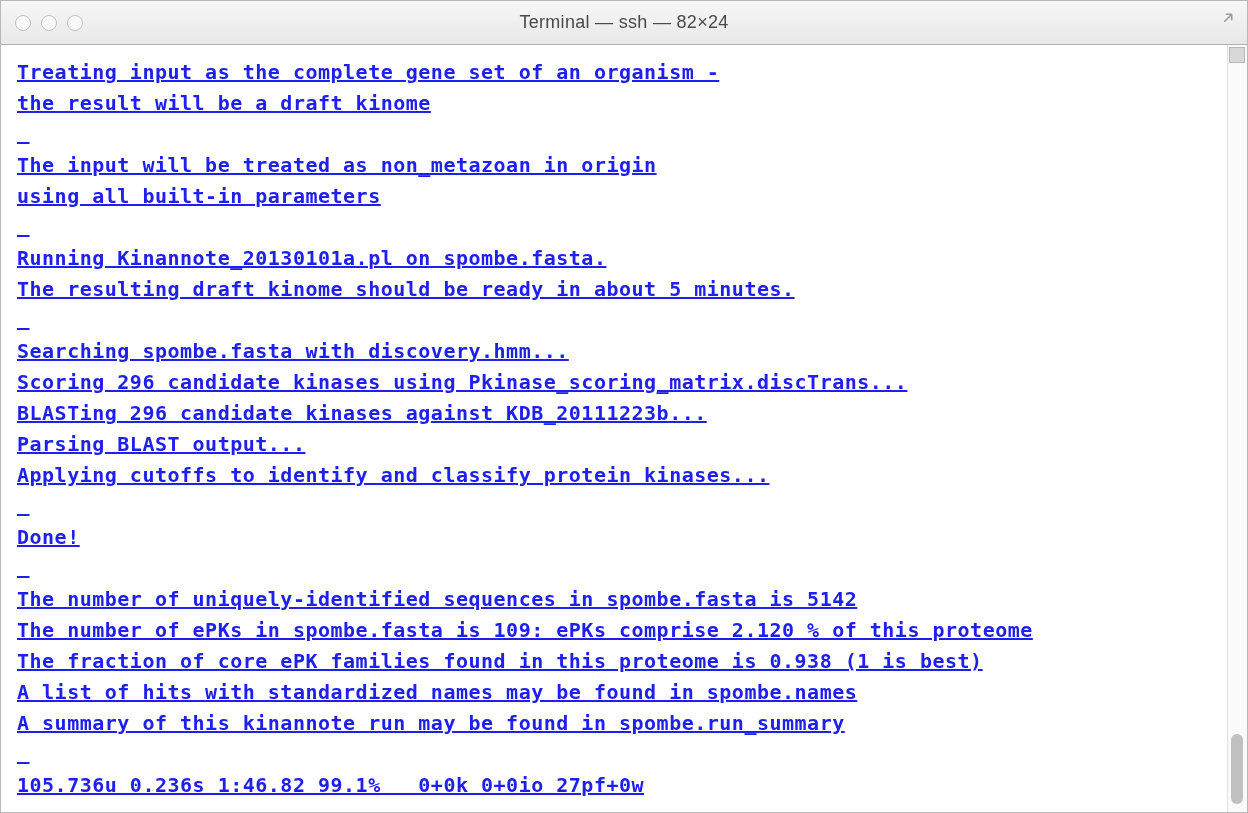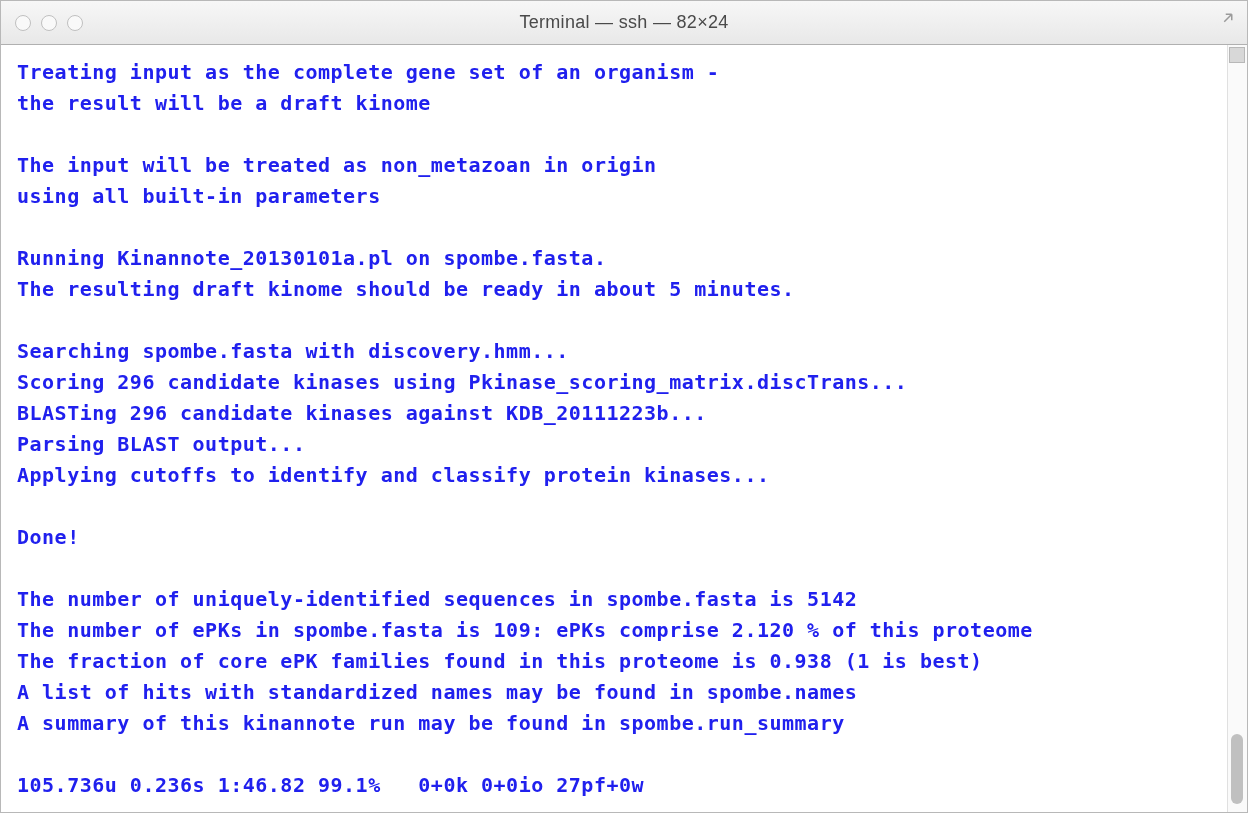--- a/index.html
+++ b/index.html
@@ -74,20 +74,21 @@
     .terminal-content {
       flex: 1;
       padding: 12px 16px;
       font-family: "Menlo", "Monaco", "Consolas", monospace;
       font-size: 20px;
       line-height: 1.55;
       color: #2020ee;
       white-space: pre;
       font-weight: 600;
       letter-spacing: 0.5px;
+      text-decoration: underline;
     }
     .terminal-line {
       display: block;
       min-height: 1.55em;
     }
     .scrollbar-track {
       width: 20px;
       background: #fafafa;
       border-left: 1px solid #e0e0e0;
       position: relative;

